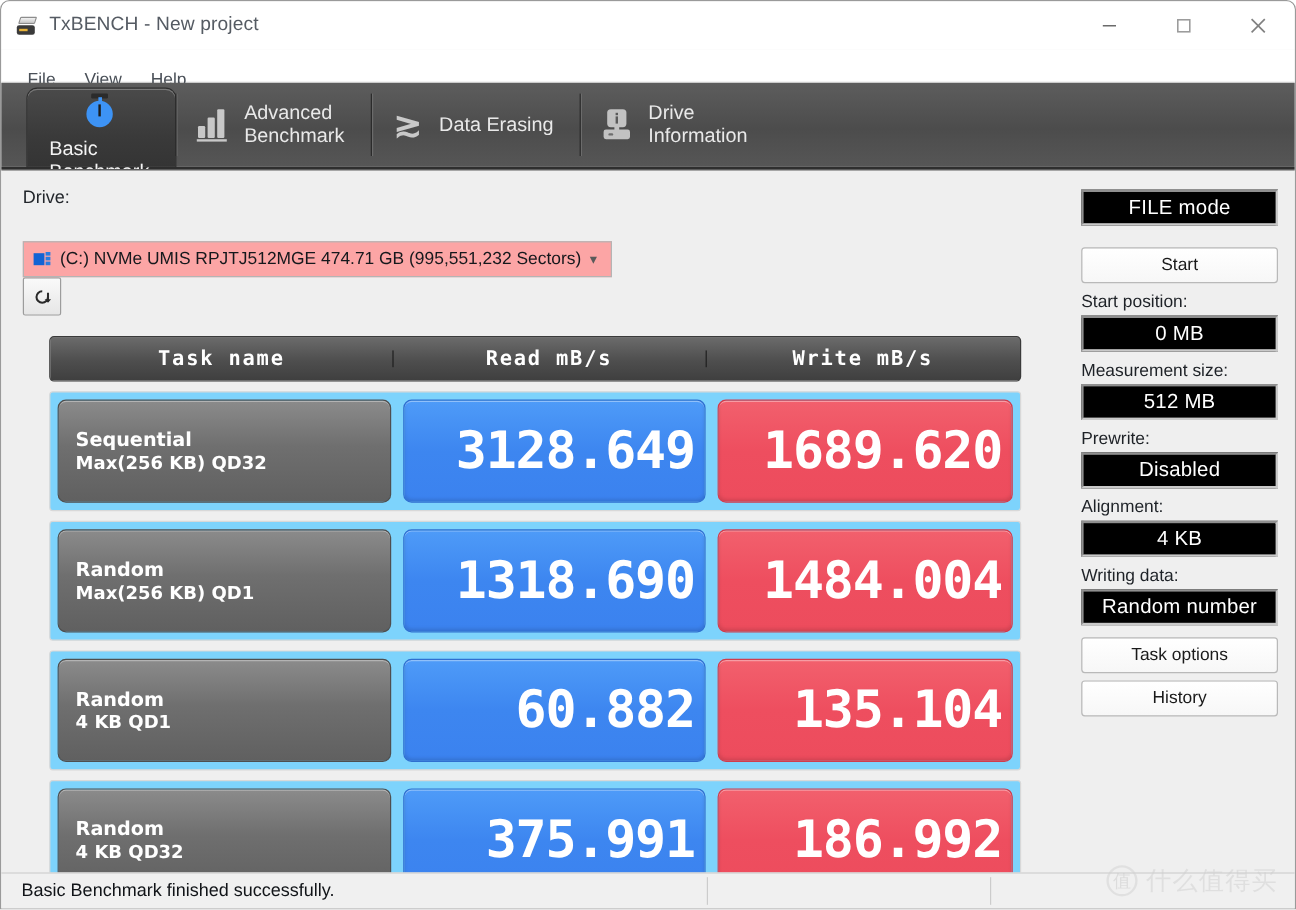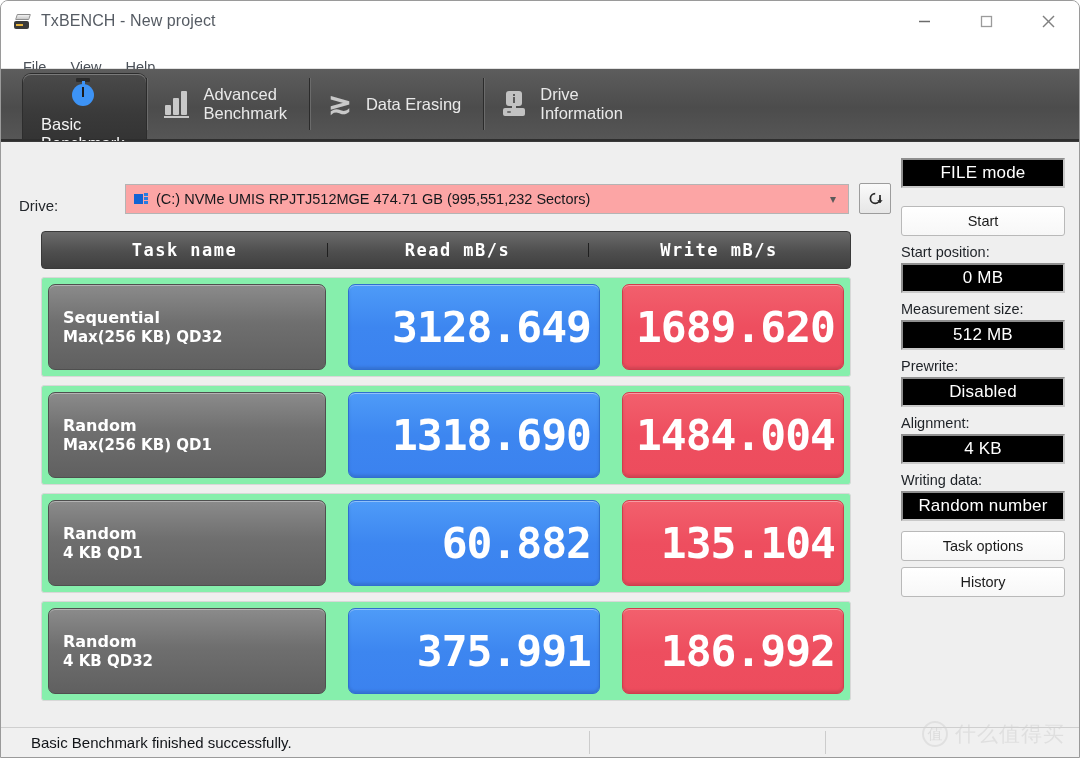--- a/index.html
+++ b/index.html
@@ -114,21 +114,21 @@
     border-top: 1px solid #3a3a3a;
     position: relative; min-height: 0;
   }
   .leftcol { flex: 1 1 auto; display:flex; flex-direction:column; padding: 14px 0 0 0; min-width:0; }
   .rightcol {
     flex: 0 0 188px; padding: 16px 14px 0 10px;
     display:flex; flex-direction:column;
   }
 
   
-  .driverow { display:flex; align-items:flex-end; padding: 0 0 0 18px; gap:10px; }
+  .driverow { display:flex; align-items:flex-start; padding: 0 0 0 18px; gap:0;flex-direction:column; }
   .drivelabel { font-size: 15px; color:#22262b; width: 96px; }
   .combo {
     flex: 1 1 auto; height: 30px; background:#fca5a5; border:1px solid #b4b4b4;
     display:flex; align-items:center; padding: 0 8px; gap:7px; position:relative;margin-top:28px;
   }
   .combo-ico { width:15px; height:13px; position:relative; flex:0 0 15px; }
   .combo-ico .ci-box { position:absolute; left:0; top:1px; width:9px; height:10px; background:#1263d4; }
   .combo-ico .ci-r1 { position:absolute; left:10px; top:0px; width:4px; height:3px; background:#2a7ce0; }
   .combo-ico .ci-r2 { position:absolute; left:10px; top:4px; width:4px; height:3px; background:#2a7ce0; }
   .combo-ico .ci-r3 { position:absolute; left:10px; top:8px; width:4px; height:3px; background:#2a7ce0; }
@@ -152,23 +152,23 @@
   .th { text-align:center; font-size:17px; font-weight:bold; letter-spacing:1.5px;
         font-family:"DejaVu Sans Mono","Liberation Mono",monospace; position:relative; }
   .th.task { flex: 0 0 285px; }
   .th.read { flex: 0 0 261px; }
   .th.write{ flex: 1 1 auto; }
   .th.read::before, .th.write::before {
     content:""; position:absolute; left:0; top:3px; bottom:3px; width:1px; background:#1f1f1f;
   }
 
   .trow {
-    margin-top: 8px; background:#86efac;
+    margin-top: 8px; background:#7dd3fc;
     border:1px solid #d8d8d8; border-radius:3px;
-    padding: 6px; display:flex; gap:22px; align-items:center;
+    padding: 6px; display:flex; gap:10px; align-items:center;
   }
   .cell-task {
     flex: 0 0 278px; height: 86px;
     background: linear-gradient(#8b8b8b,#6f6f6f 45%,#606060);
     border: 1px solid #4f4f4f; border-radius: 7px;
     display:flex; flex-direction:column; justify-content:center;
     padding-left: 14px; color:#ffffff;
     box-shadow: inset 0 1px 0 rgba(255,255,255,.35);
   }
   .task-l1 { font-size: 16px; font-weight: bold; line-height:1.25;
@@ -204,21 +204,21 @@
   .sp18 { height: 18px; }
   .sp10 { height: 10px; }
   .sp6  { height: 6px; }
 
   
   .statusbar {
     flex: 0 0 30px; height:30px; background:#f0f0f0;
     border-top:1px solid #cfcfcf;
     display:flex; align-items:center; position:relative;
   }
-  .status-text { font-size: 15px; color:#111418; padding-left: 17px; margin-left: 13px; }
+  .status-text { font-size: 15px; color:#111418; padding-left: 17px; }
   .status-sep { position:absolute; left:588px; top:3px; bottom:3px; width:1px; background:#cccccc; }
   .status-sep2 { position:absolute; left:824px; top:3px; bottom:3px; width:1px; background:#cccccc; }
 
   .watermark {
     position:absolute; right: 14px; top: 719px;
     display:flex; align-items:center; gap:7px; opacity:.5; pointer-events:none;
   }
   .wm-circle {
     width: 26px; height:26px; border-radius:50%; border:2px solid #d2d2d2;
     display:flex; align-items:center; justify-content:center;

